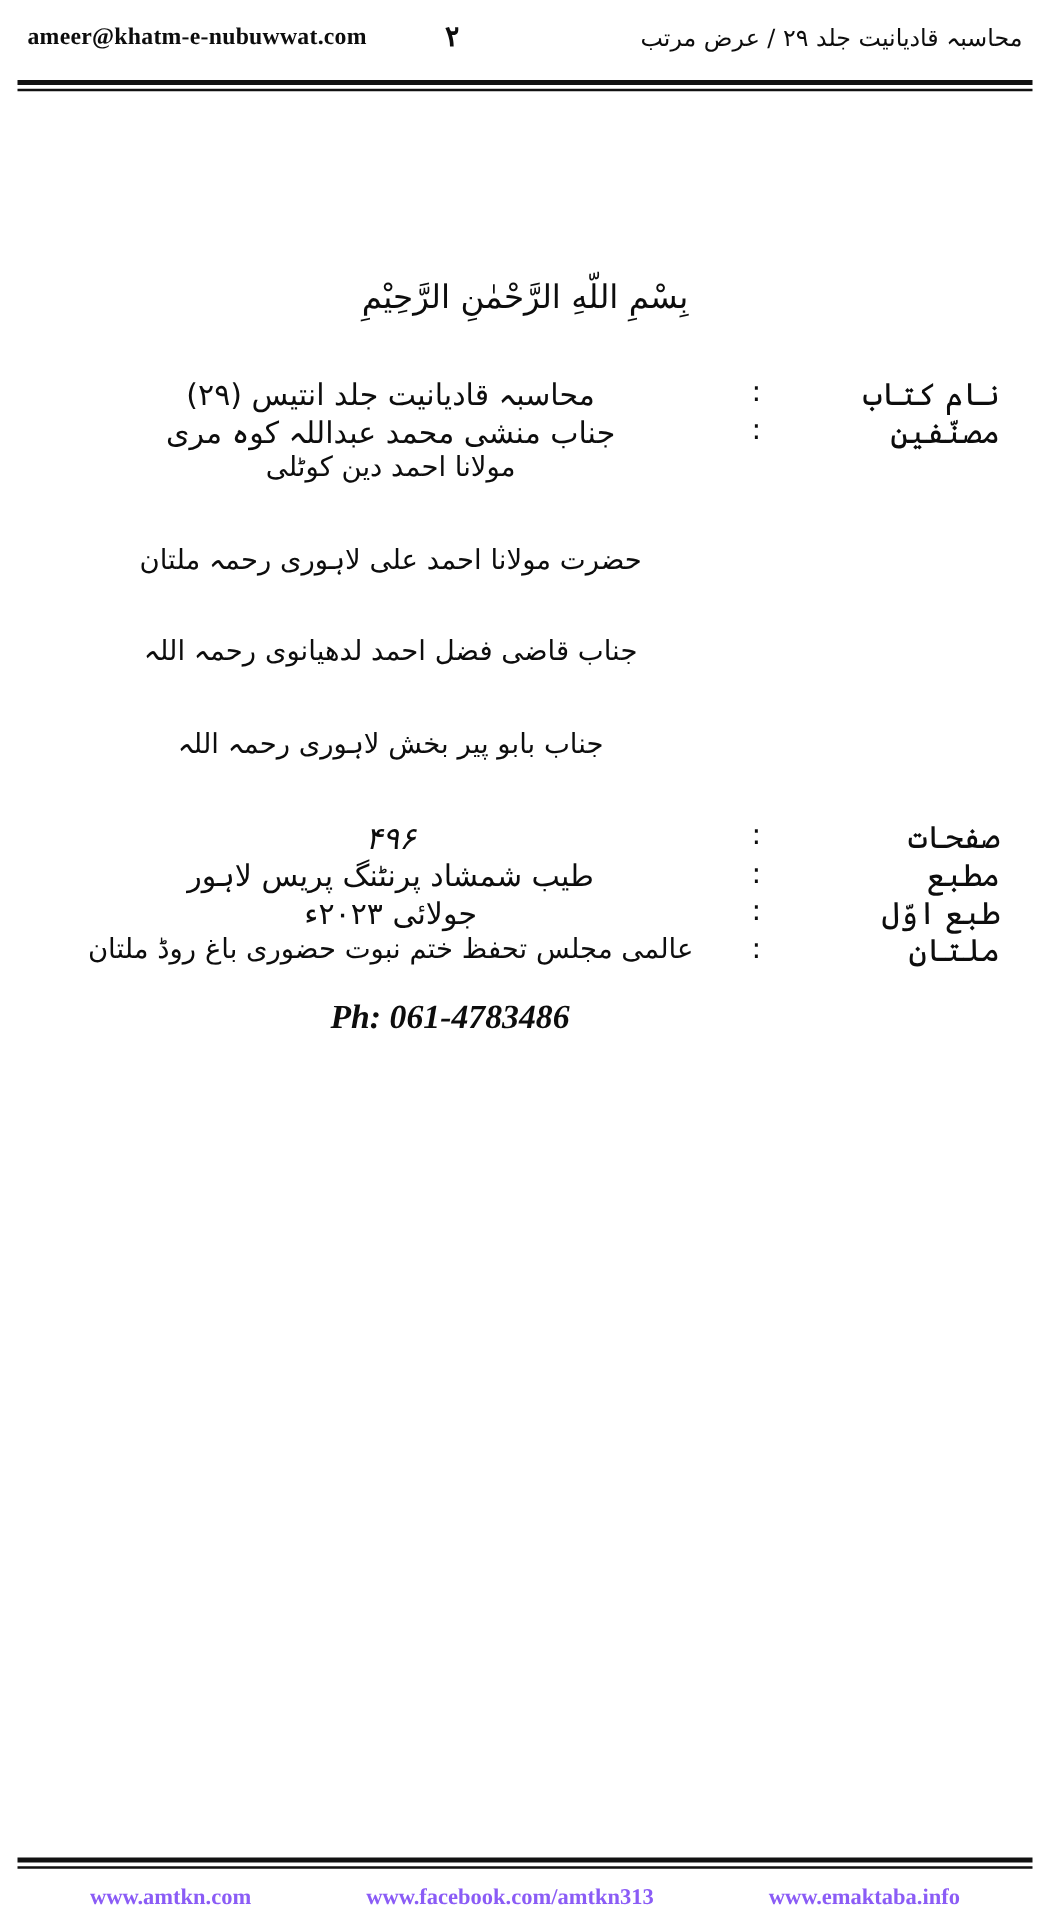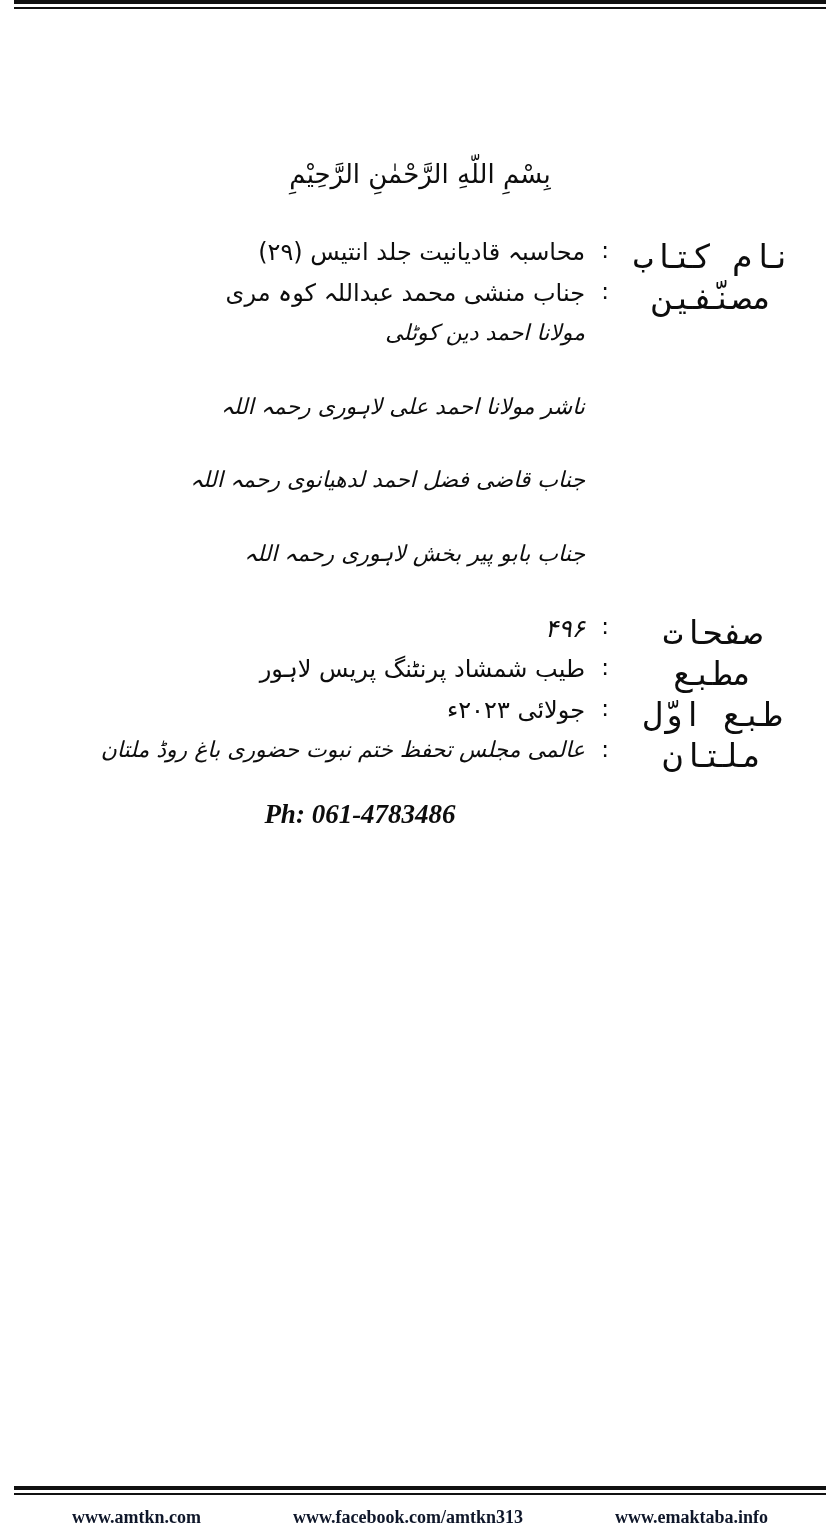--- a/index.html
+++ b/index.html
@@ -96,41 +96,41 @@
     width: 760px;
     border-collapse: collapse;
     direction: rtl;
   }
   .info-table td {
     vertical-align: top;
     padding: 0;
   }
   .lbl {
     width: 175px;
-    text-align: center;
-    font-family: Liberation Mono, monospace;
-    font-size: 33px;
+    font-family: Liberation Sans, sans-serif;
+    font-size: 25px;
     white-space: nowrap;
     padding-bottom: 42px;
   }
   .colon {
     width: 40px;
     text-align: center;
     font-family: "DejaVu Sans", "Liberation Sans", sans-serif;
     font-size: 23px;
     padding-bottom: 42px;
   }
   .val {
+    text-align: center;
     font-family: "DejaVu Sans", "Liberation Sans", sans-serif;
     font-size: 24px;
     line-height: 1.25;
     padding-bottom: 42px;
     padding-left: 10px;
   }
-  .val.small { font-size: 22px; font-style: italic; }
+  .val.small { font-size: 22px; }
   .val.num   { font-size: 25px; font-style: italic; }
 
   .authors-extra td.val {
     padding-bottom: 46px;
   }
 
   .phone {
     direction: ltr;
     text-align: center;
     font-family: "Liberation Serif", "DejaVu Serif", serif;
@@ -152,30 +152,37 @@
     direction: ltr;
     display: flex;
     justify-content: space-around;
     align-items: center;
     padding: 12px 26px 0 26px;
     font-family: "Liberation Serif", "DejaVu Serif", serif;
     font-weight: bold;
     font-size: 18px;
   }
   .footer-links a {
-    color: #0f172a;
+    color: #8b5cf6;
     text-decoration: none;
     white-space: nowrap;
   }
 </style>
 </head>
 <body>
 
 <div class="page">
 
+  <div class="header">
+    <div class="header-inner">
+      <span class="hdr-email">ameer@khatm-e-nubuwwat.com</span>
+      <span class="hdr-pageno">۲</span>
+      <span class="hdr-title">محاسبہ قادیانیت جلد ۲۹ / عرض مرتب</span>
+    </div>
+  </div>
   <div class="rule-thick"></div>
   <div class="rule-thin"></div>
 
   <div class="content">
 
     <div class="bismillah">بِسْمِ اللّهِ الرَّحْمٰنِ الرَّحِیْمِ</div>
 
     <table class="info-table">
       <tbody>
 
@@ -192,21 +199,21 @@
         </tr>
 
         <tr class="authors-extra">
           <td class="lbl"></td>
           <td class="colon"></td>
           <td class="val small">مولانا احمد دین کوٹلی</td>
         </tr>
         <tr class="authors-extra">
           <td class="lbl"></td>
           <td class="colon"></td>
-          <td class="val small">ناشر مولانا احمد علی لاہوری رحمہ اللہ</td>
+          <td class="val small">حضرت مولانا احمد علی لاہوری رحمہ ملتان</td>
         </tr>
         <tr class="authors-extra">
           <td class="lbl"></td>
           <td class="colon"></td>
           <td class="val small">جناب قاضی فضل احمد لدھیانوی رحمہ اللہ</td>
         </tr>
         <tr class="authors-extra">
           <td class="lbl"></td>
           <td class="colon"></td>
           <td class="val small">جناب بابو پیر بخش لاہوری رحمہ اللہ</td>

